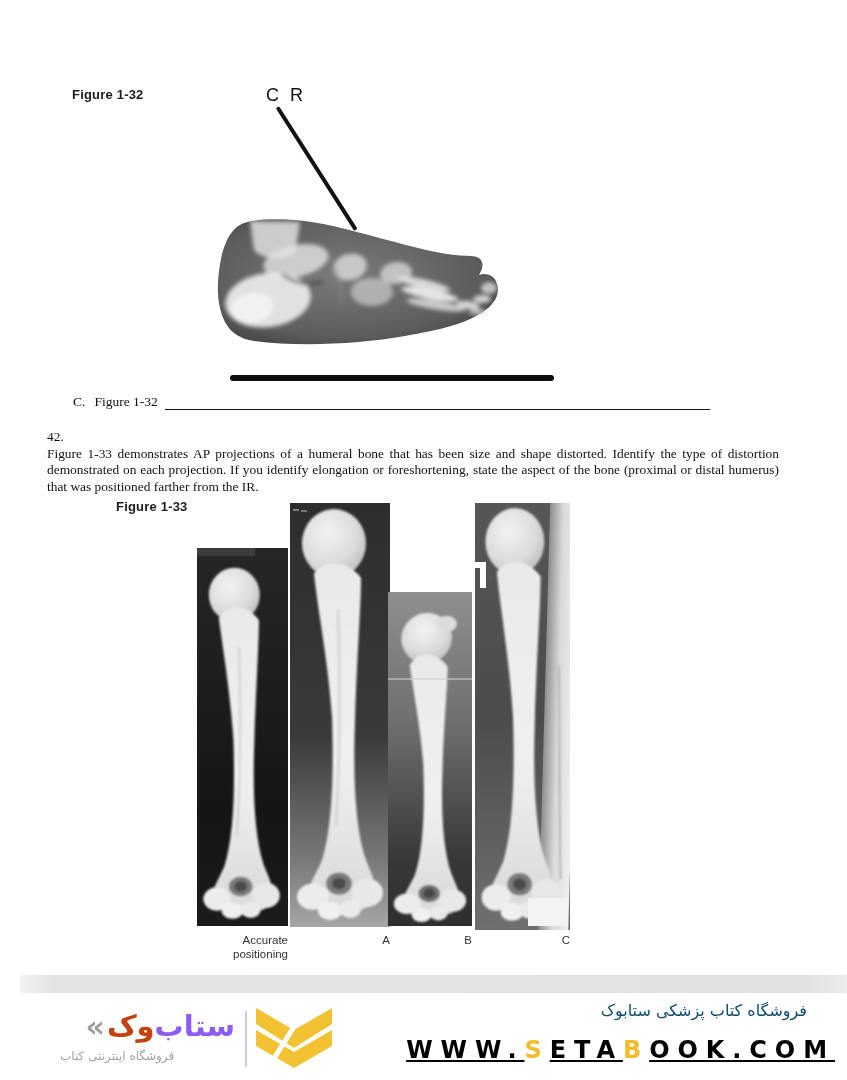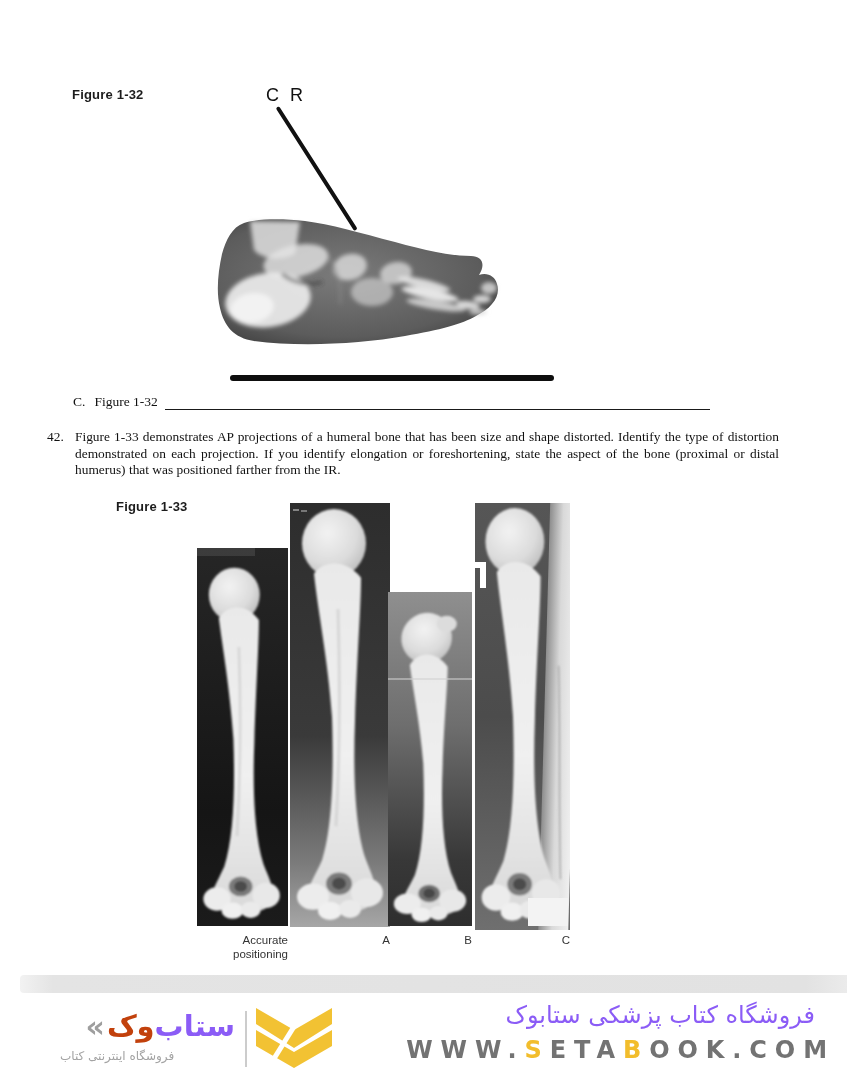--- a/index.html
+++ b/index.html
@@ -25,21 +25,21 @@
 
   #answer-line { left:73px; top:394px; width:637px; display:flex;
                  font-family:"Liberation Serif", serif; font-size:13.5px; color:#111;
                  align-items:flex-end; }
   #answer-line .al-letter { margin-right:9px; }
   #answer-line .al-blank { flex:1; border-bottom:1.3px solid #1a1a1a; margin-left:7px;
                            height:15px; }
 
   #question { left:47px; top:429px; width:732px; display:flex;
               font-family:"Liberation Serif", serif; font-size:13.4px;
-              line-height:16.6px; color:#111; }
+              line-height:16.6px; color:#111;flex-direction:column; }
   #question .q-num { width:28px; flex:none; }
   #question .q-text { flex:1; text-align:justify; }
 
   
   .panel { position:absolute; overflow:hidden; }
   #panel-0 { left:197px; top:548px; width:91px;  height:378px;
              background:linear-gradient(180deg,#262626,#151515 70%,#1b1b1b); }
   #panel-0 .film-edge { position:absolute; left:0; top:0; width:58px; height:8px;
              background:#4e4e4e; opacity:.55; }
   #panel-1 { left:290px; top:503px; width:100px; height:424px;
@@ -84,27 +84,27 @@
               display:flex; justify-content:flex-end; align-items:flex-end;
               font-family:"DejaVu Sans", sans-serif; font-weight:bold; font-size:29px;
               line-height:34px; }
   #wordmark .wm-yellow { color:#8b5cf6; }
   #wordmark .wm-gray   { color:#c2410c; }
   #wordmark .wm-guillemet { color:#9e9e9e; font-size:30px; margin-right:2px;
                             transform:translateY(1px); }
   #logo-tagline { position:absolute; left:60px; top:56px; width:175px;
                   text-align:left; direction:rtl;
                   font-family:"DejaVu Sans", sans-serif; font-size:12px; color:#a3a3a3; }
-  #store-name { position:absolute; right:32px; top:8px; direction:rtl;
-                font-family:"DejaVu Sans", sans-serif; font-size:24px; color:#8b5cf6; }
+  #store-name { position:absolute; right:40px; top:8px; direction:rtl;
+                font-family:"DejaVu Sans", sans-serif; font-size:16px; color:#0c4a6e; }
   #site-url { position:absolute; right:12px; top:43px;
               font-family:"DejaVu Sans", sans-serif; font-weight:bold; font-size:24px;
               letter-spacing:.33em; color:#1c1c1c; white-space:nowrap; }
   #site-url .seg-yellow { color:#f2bd2c; }
-  #site-url .seg-dark { color:#737373; }
+  #site-url .seg-dark { color:#000000;text-decoration:underline; }
 </style>
 </head>
 <body>
 
 <svg width="0" height="0" style="position:absolute" aria-hidden="true">
   <defs>
     <radialGradient id="g-head" cx="40%" cy="35%" r="75%">
       <stop offset="0%" stop-color="#f2f2f2"></stop>
         <stop offset="60%" stop-color="#dcdcdc"></stop>
       <stop offset="100%" stop-color="#b8b8b8"></stop>

